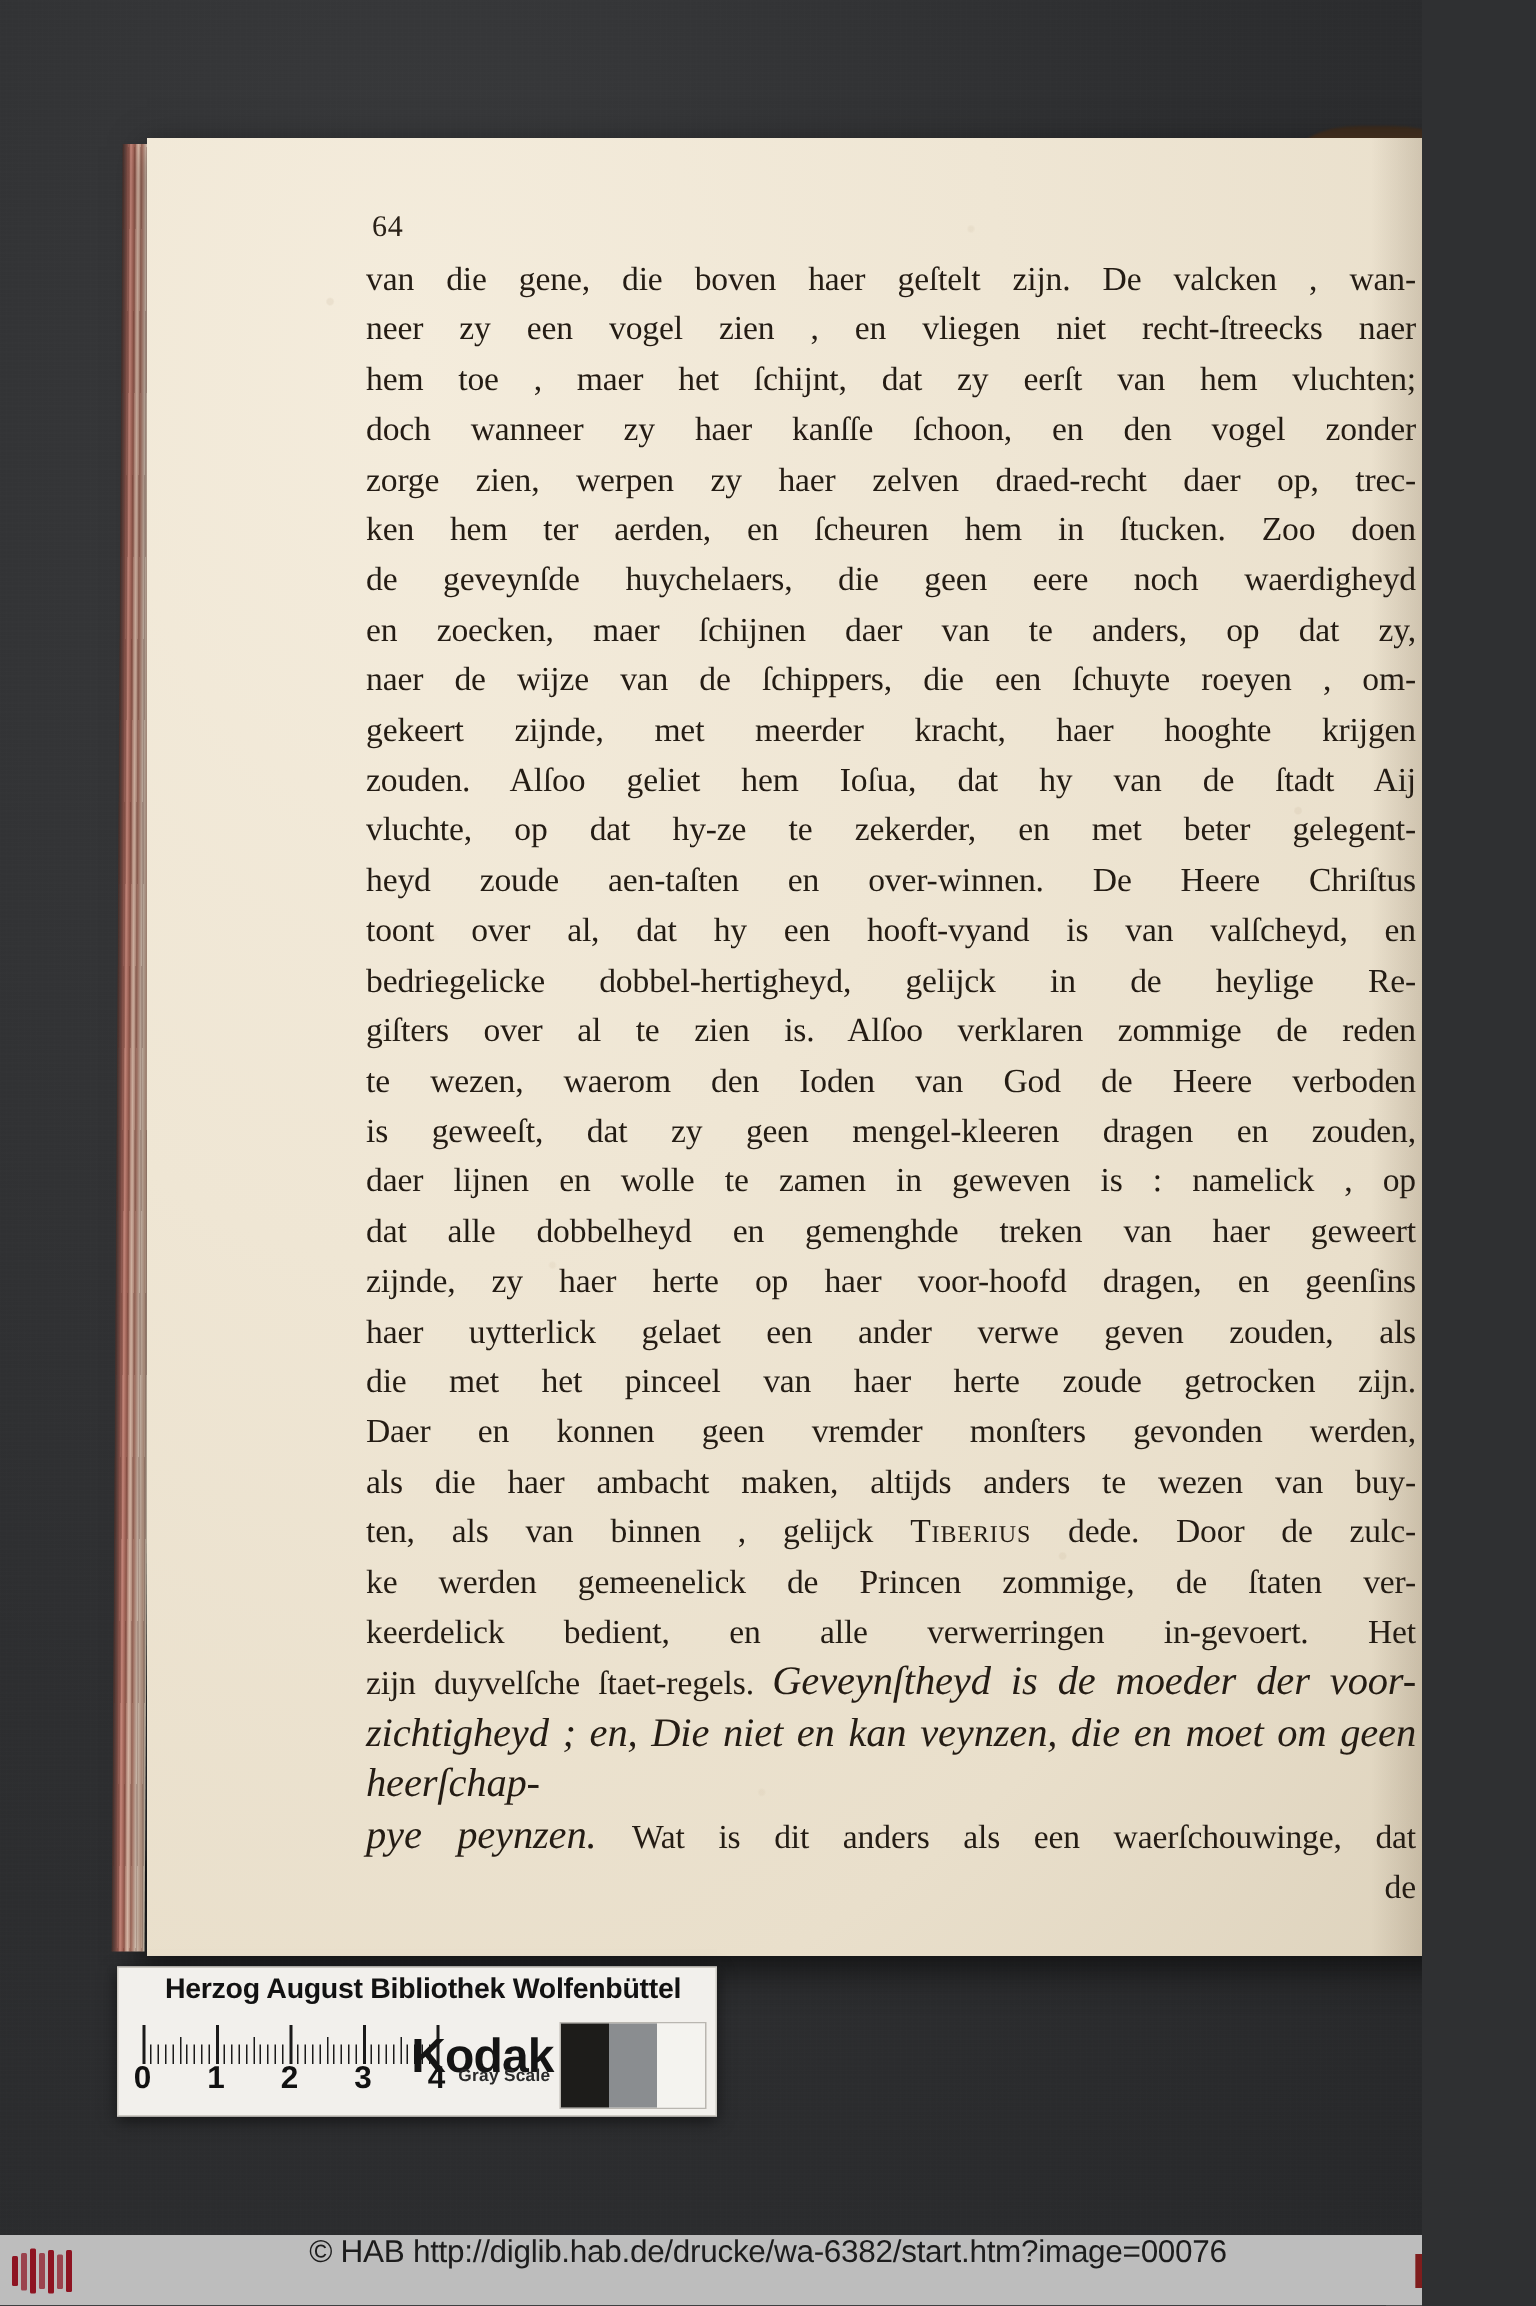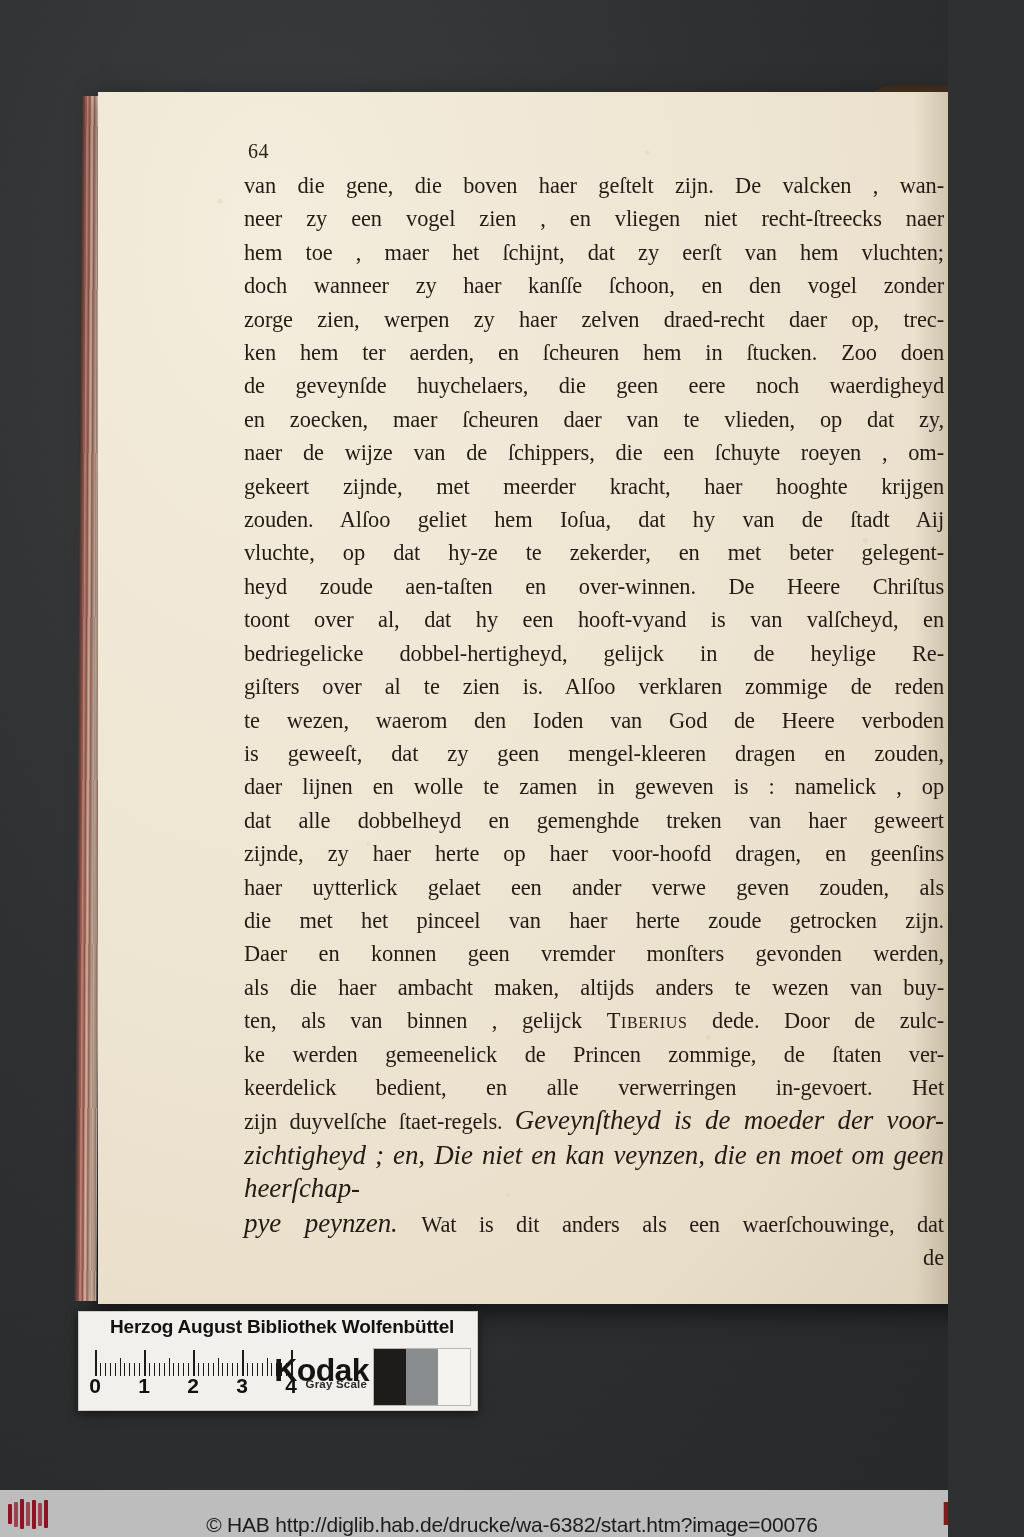--- a/index.html
+++ b/index.html
@@ -241,21 +241,21 @@
   }
   .gray-patches div { flex: 1; }
 
   
   .footer {
     position: absolute;
     left: 0; bottom: 0;
     width: 1024px; height: 47px;
     background: #bdbdbd;
     display: flex;
-    align-items: flex-end;
+    align-items: flex-start;
     justify-content: center;
     font-family: "Liberation Sans", sans-serif;
   }
   .footer-text {
     font-size: 21px;
     color: #1c1c1c;
     letter-spacing: -0.2px;
     white-space: nowrap;
   }
   .hab-mark {
@@ -348,21 +348,21 @@
     <div class="textblock">
       <div class="folio">64</div>
       <div class="bodytext">
         <span class="ln"><span class="j">van die gene, die boven haer geſtelt zijn.   De valcken , wan-</span></span>
         <span class="ln"><span class="j">neer zy een vogel zien , en vliegen niet recht-ſtreecks naer</span></span>
         <span class="ln"><span class="j">hem toe , maer het ſchijnt, dat zy eerſt van hem vluchten;</span></span>
         <span class="ln"><span class="j">doch wanneer zy haer kanſſe ſchoon, en den vogel zonder</span></span>
         <span class="ln"><span class="j">zorge zien, werpen zy haer zelven draed-recht daer op, trec-</span></span>
         <span class="ln"><span class="j">ken hem ter aerden, en ſcheuren hem in ſtucken. Zoo doen</span></span>
         <span class="ln"><span class="j">de geveynſde huychelaers, die geen eere noch waerdigheyd</span></span>
-        <span class="ln"><span class="j">en zoecken, maer ſcheuren daer van te vlieden, op dat zy,</span></span>
+        <span class="ln"><span class="j">en zoecken, maer ſchijnen daer van te anders, op dat zy,</span></span>
         <span class="ln"><span class="j">naer de wijze van de ſchippers, die een ſchuyte roeyen , om-</span></span>
         <span class="ln"><span class="j">gekeert zijnde, met meerder kracht, haer hooghte krijgen</span></span>
         <span class="ln"><span class="j">zouden.   Alſoo geliet hem Ioſua, dat hy van de ſtadt Aij</span></span>
         <span class="ln"><span class="j">vluchte, op dat hy-ze te zekerder, en met beter gelegent-</span></span>
         <span class="ln"><span class="j">heyd zoude aen-taſten en over-winnen.  De Heere Chriſtus</span></span>
         <span class="ln"><span class="j">toont over al, dat hy een hooft-vyand is van valſcheyd, en</span></span>
         <span class="ln"><span class="j">bedriegelicke dobbel-hertigheyd, gelijck in de heylige Re-</span></span>
         <span class="ln"><span class="j">giſters over al te zien is.   Alſoo verklaren zommige de reden</span></span>
         <span class="ln"><span class="j">te wezen, waerom den Ioden van God de Heere verboden</span></span>
         <span class="ln"><span class="j">is geweeſt, dat zy geen mengel-kleeren dragen en zouden,</span></span>

